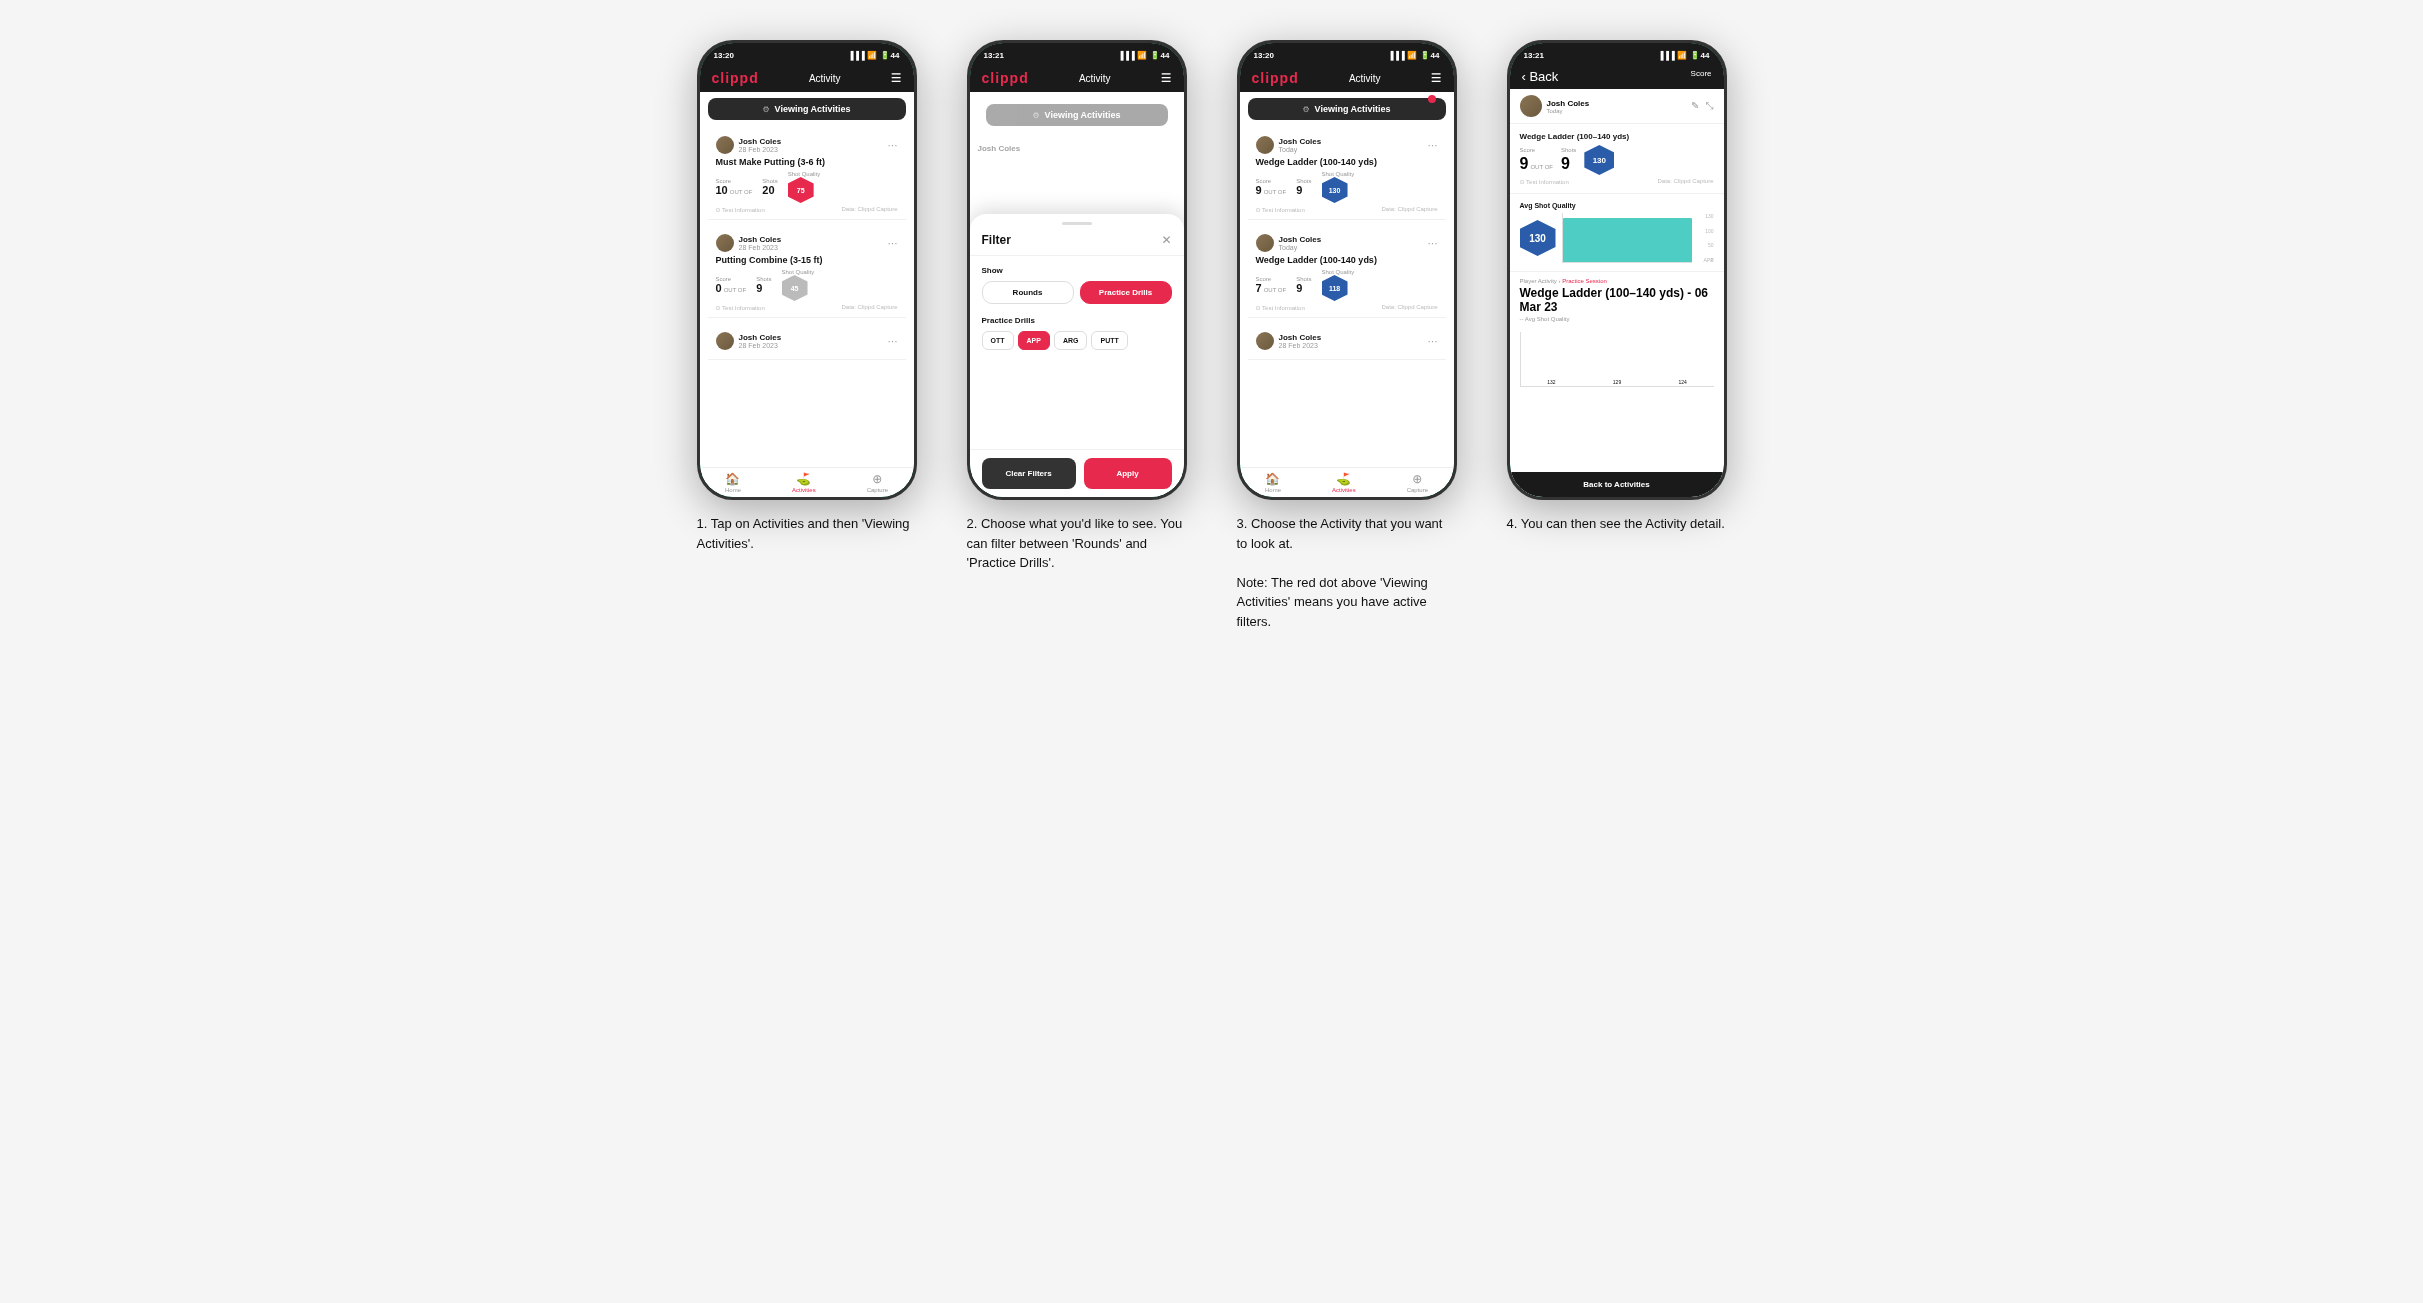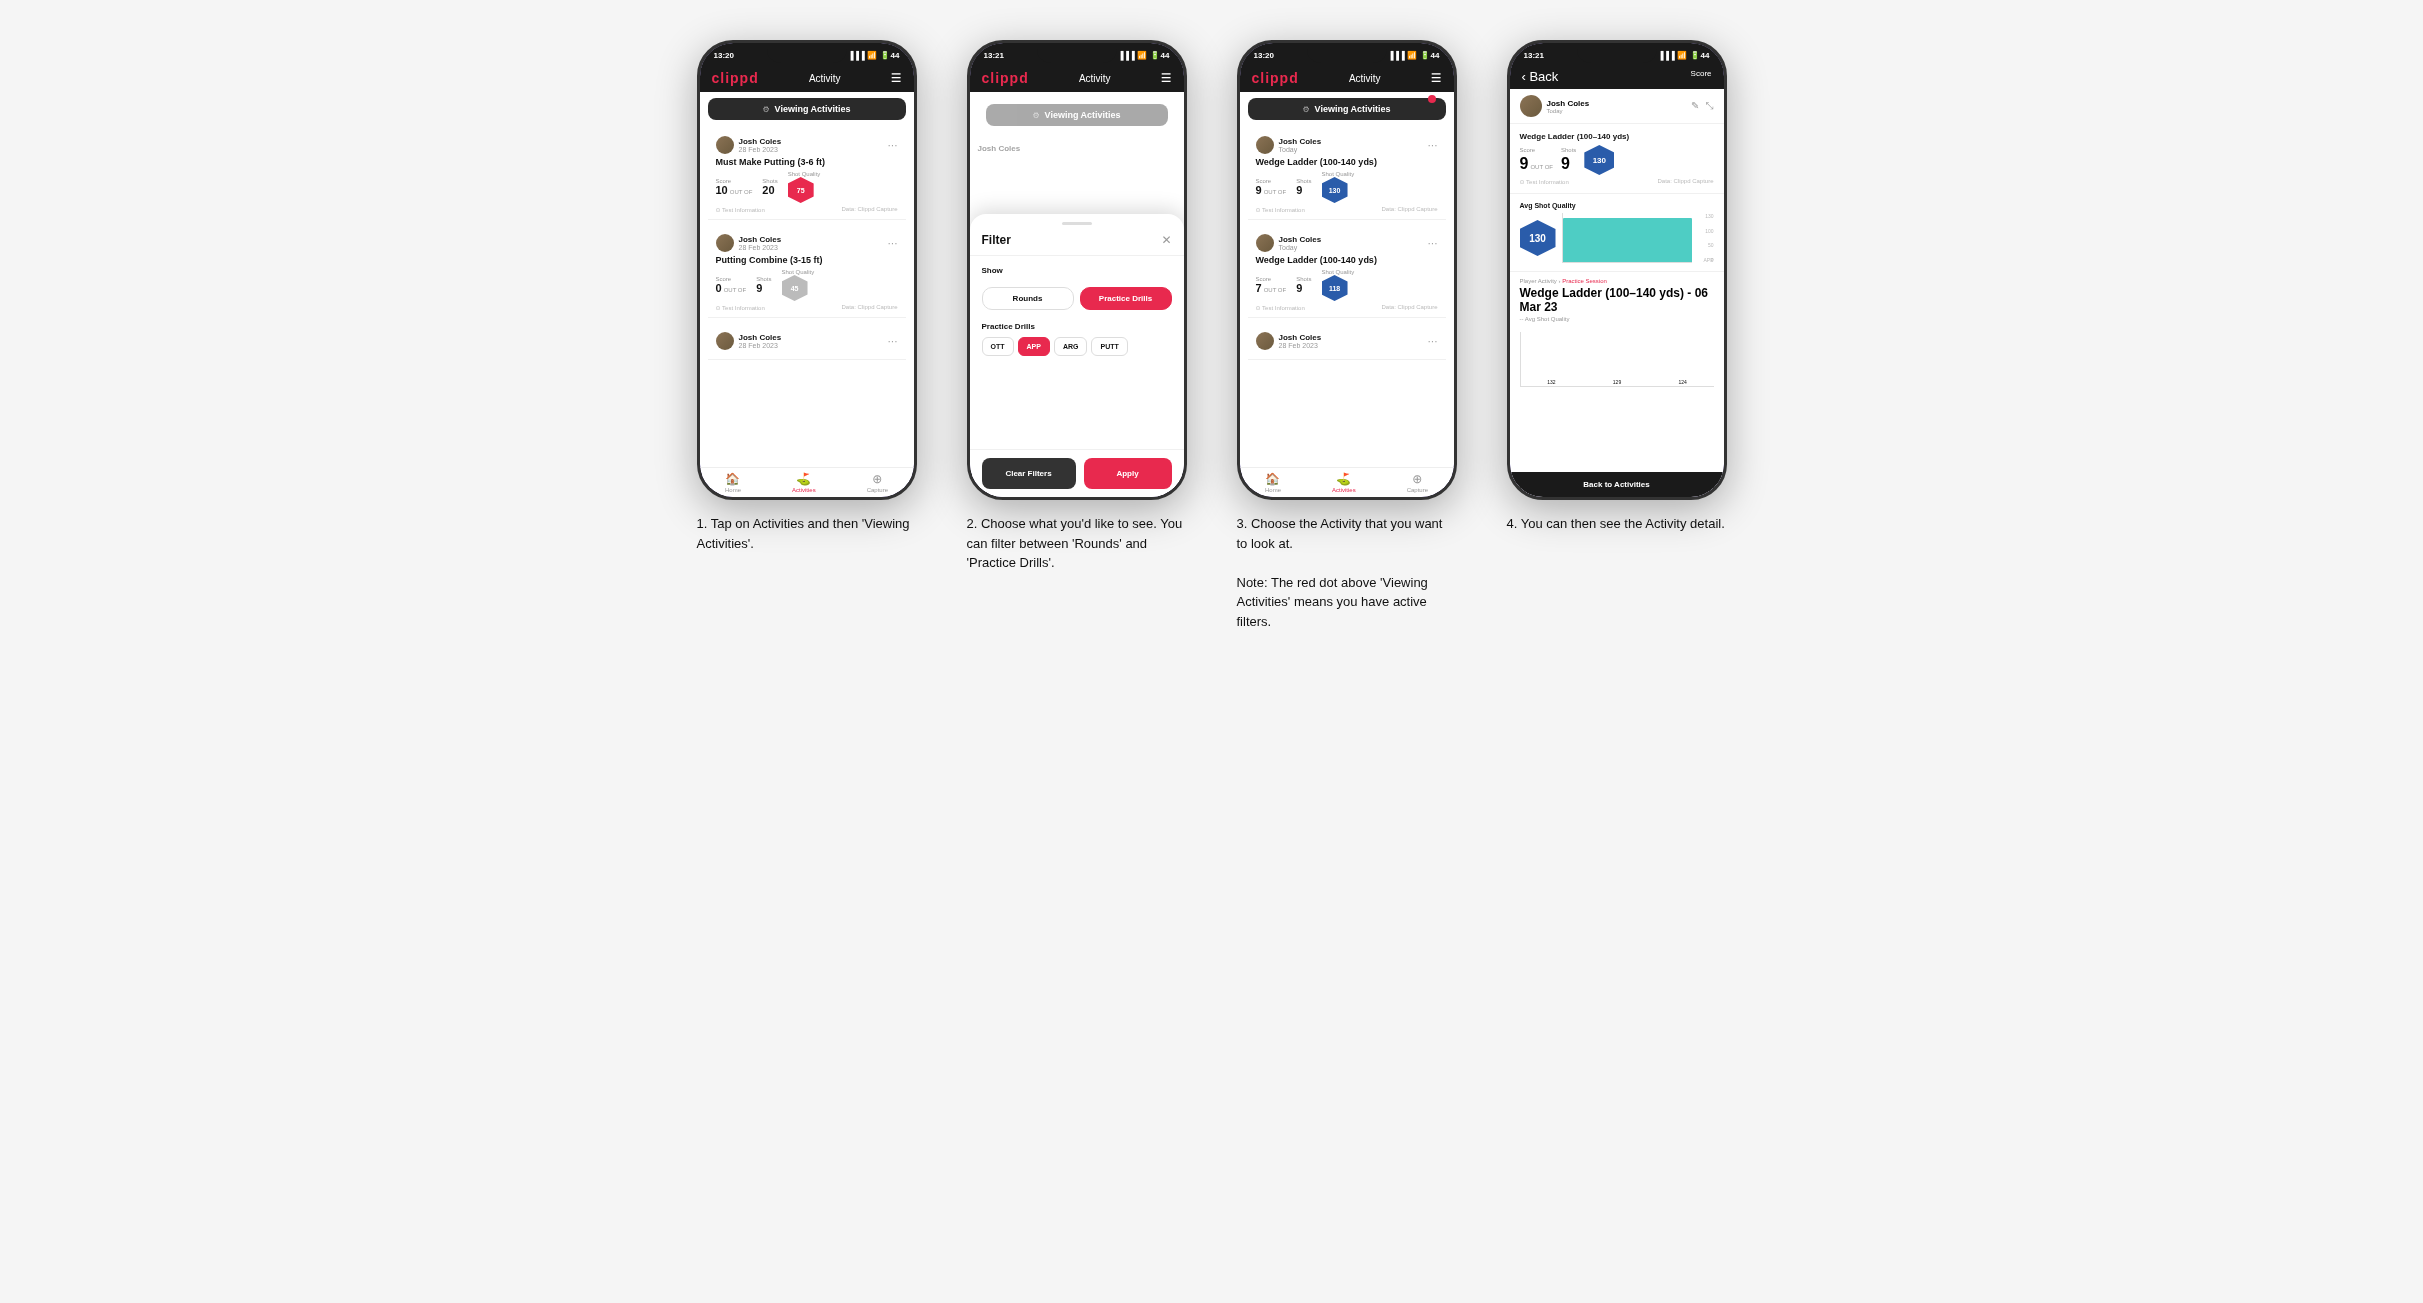--- a/index.html
+++ b/index.html
@@ -308,21 +308,20 @@
     .toggle-btn {
       flex: 1;
       padding: 6px;
       border: 1px solid #ddd;
       border-radius: 10px;
       background: #fff;
       font-size: 8px;
       font-weight: 600;
       color: #111;
       text-align: center;
-      margin-top: 6px;
     }
     .toggle-btn.active {
       background: #e8294e;
       color: #fff;
       border-color: #e8294e;
     }
     .drill-btn-row {
       display: flex;
       gap: 4px;
       flex-wrap: wrap;
@@ -559,21 +558,21 @@
       font-size: 13px;
       color: #111;
       line-height: 1.5;
     }
 
     .phone-screen-inner {
       position: absolute;
       top: 0; left: 0; right: 0; bottom: 0;
       border-radius: 33px;
       overflow: hidden;
-      background: #c4b5fd;
+      background: #5eead4;
       display: flex;
       flex-direction: column;
     }
   </style>
 </head>
 <body>
 
 <div class="phones-row">
 
   <div class="phone-col">

